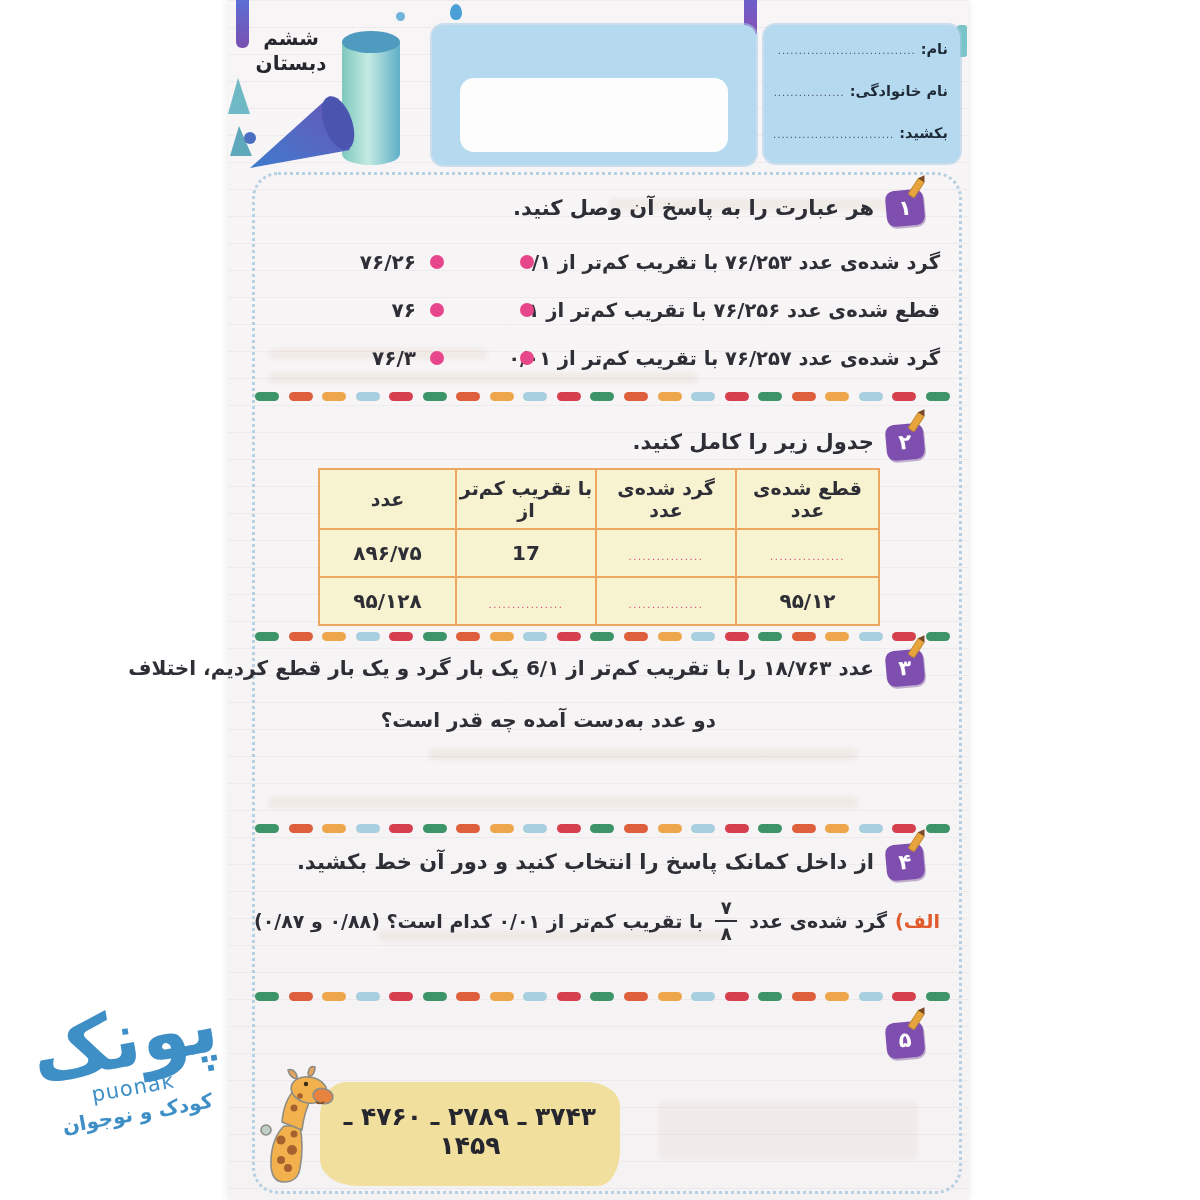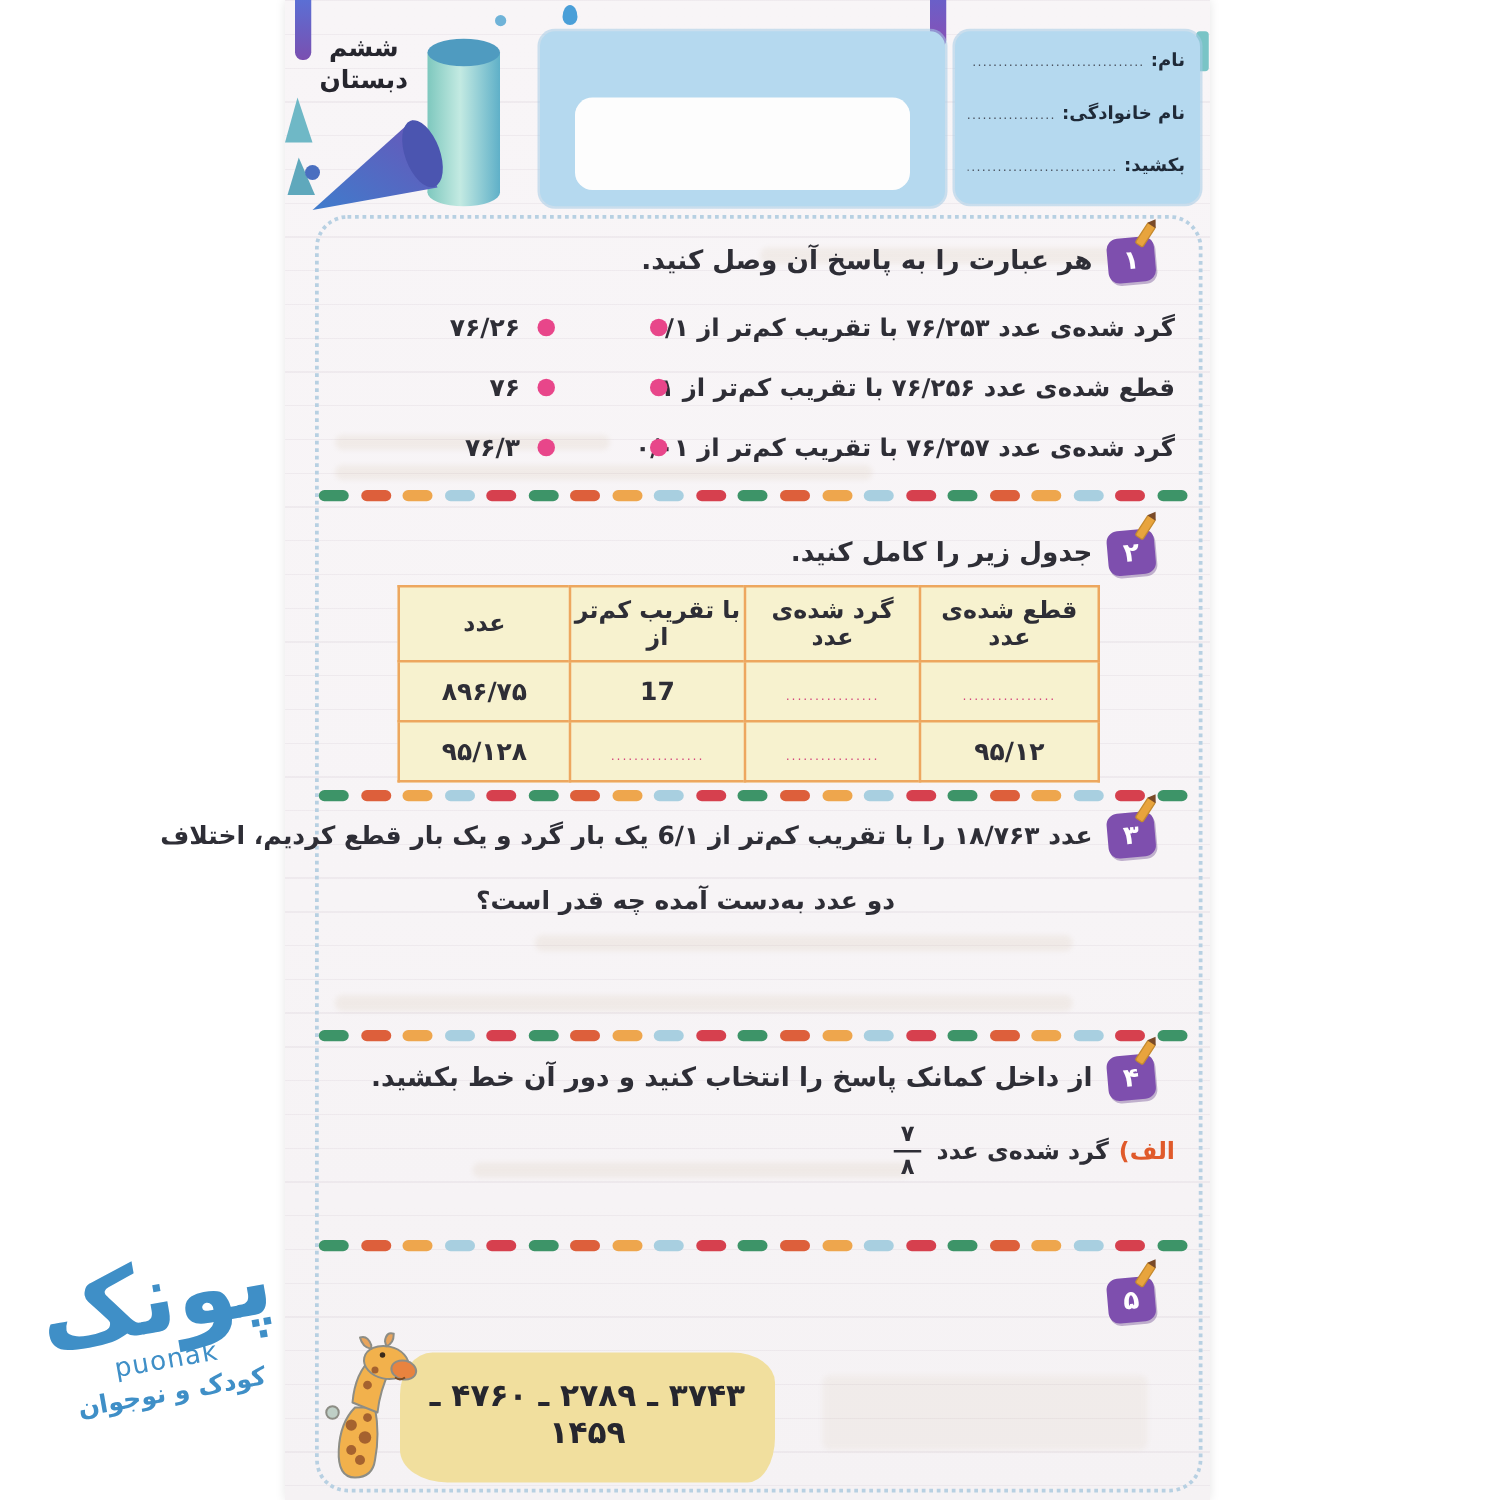--- a/index.html
+++ b/index.html
@@ -300,20 +300,21 @@
   <div class="abs fa prompt" style="right:94px;top:850px;">از داخل کمانک پاسخ را انتخاب کنید و دور آن خط بکشید.</div>
 
   <div class="q4a" style="top:892px;height:58px;">
     <span class="fa redlbl" style="font-size:19px;">الف)</span>
     <span class="fa" style="font-size:19px;">گرد شده‌ی عدد</span>
     <span class="frac">
       <span class="fn">۷</span>
       <span class="fl"></span>
       <span class="fd">۸</span>
     </span>
+    <span class="fa" style="font-size:19px;">با تقریب کم‌تر از ۰/۰۱ کدام است؟ (۰/۸۸ و ۰/۸۷)</span>
   </div>
 
   <div class="dashsep" style="top:992px;">
       <span class="dash" style="background: rgb(61, 148, 104);"></span>
       <span class="dash" style="background: rgb(221, 95, 59);"></span>
       <span class="dash" style="background: rgb(238, 166, 77);"></span>
       <span class="dash" style="background: rgb(168, 207, 224);"></span>
       <span class="dash" style="background: rgb(214, 64, 78);"></span>
       <span class="dash" style="background: rgb(61, 148, 104);"></span>
       <span class="dash" style="background: rgb(221, 95, 59);"></span>

